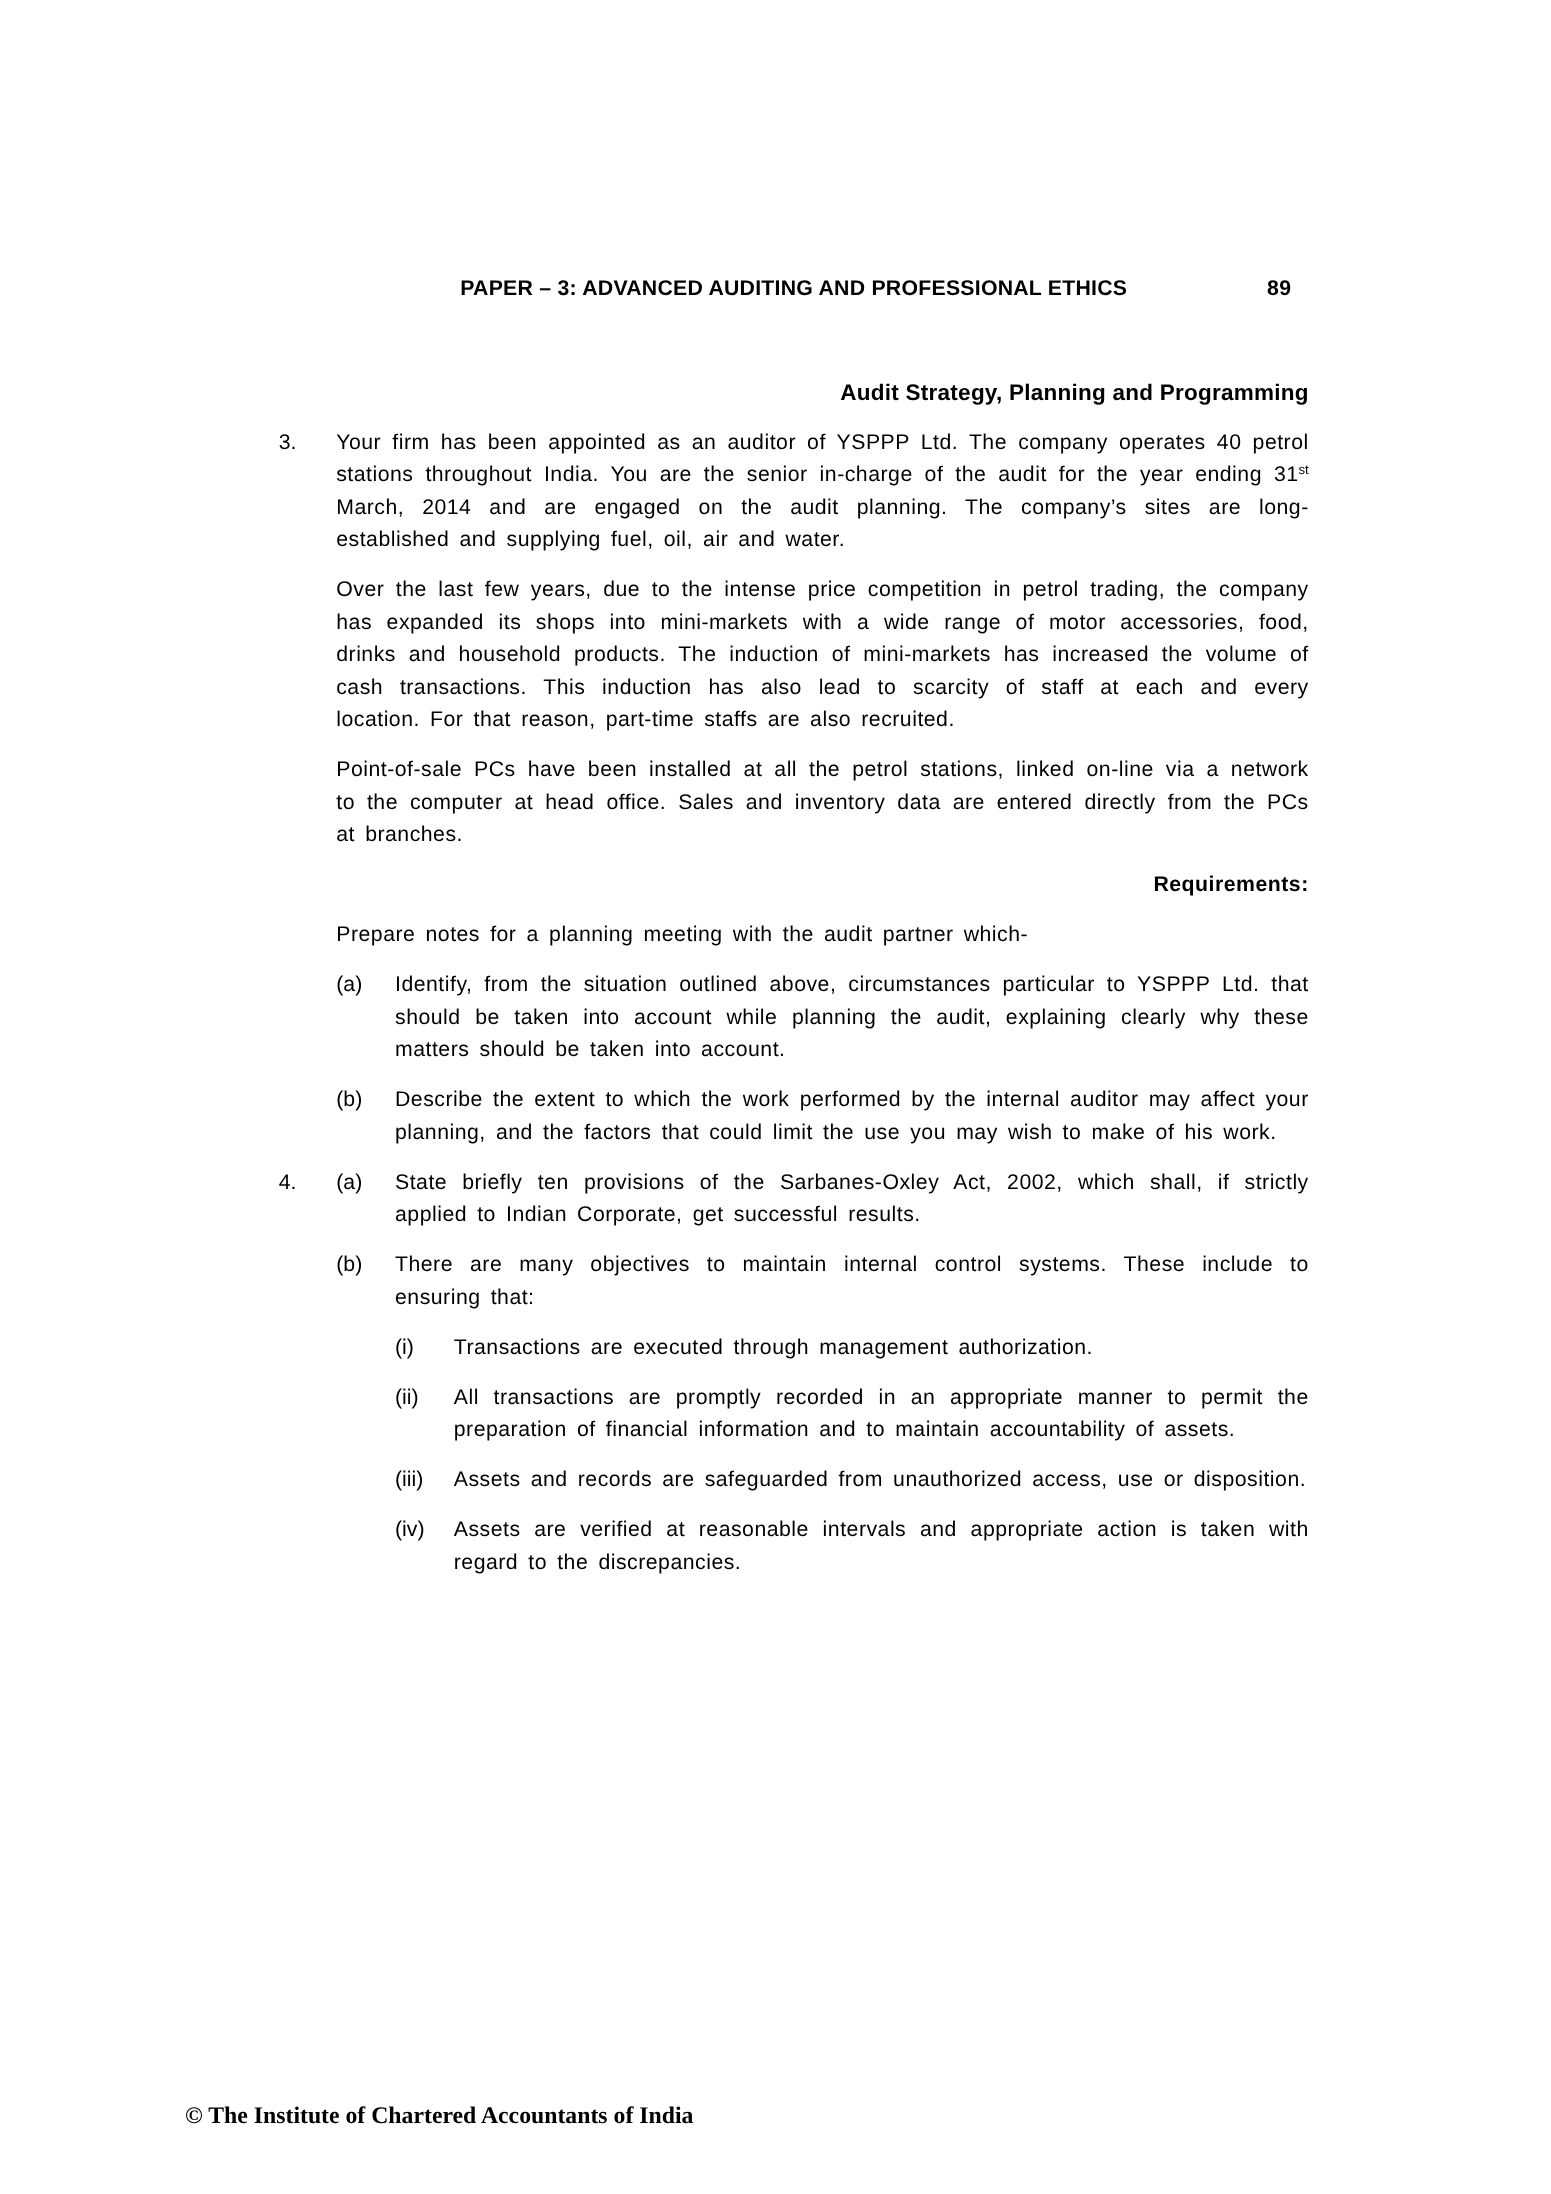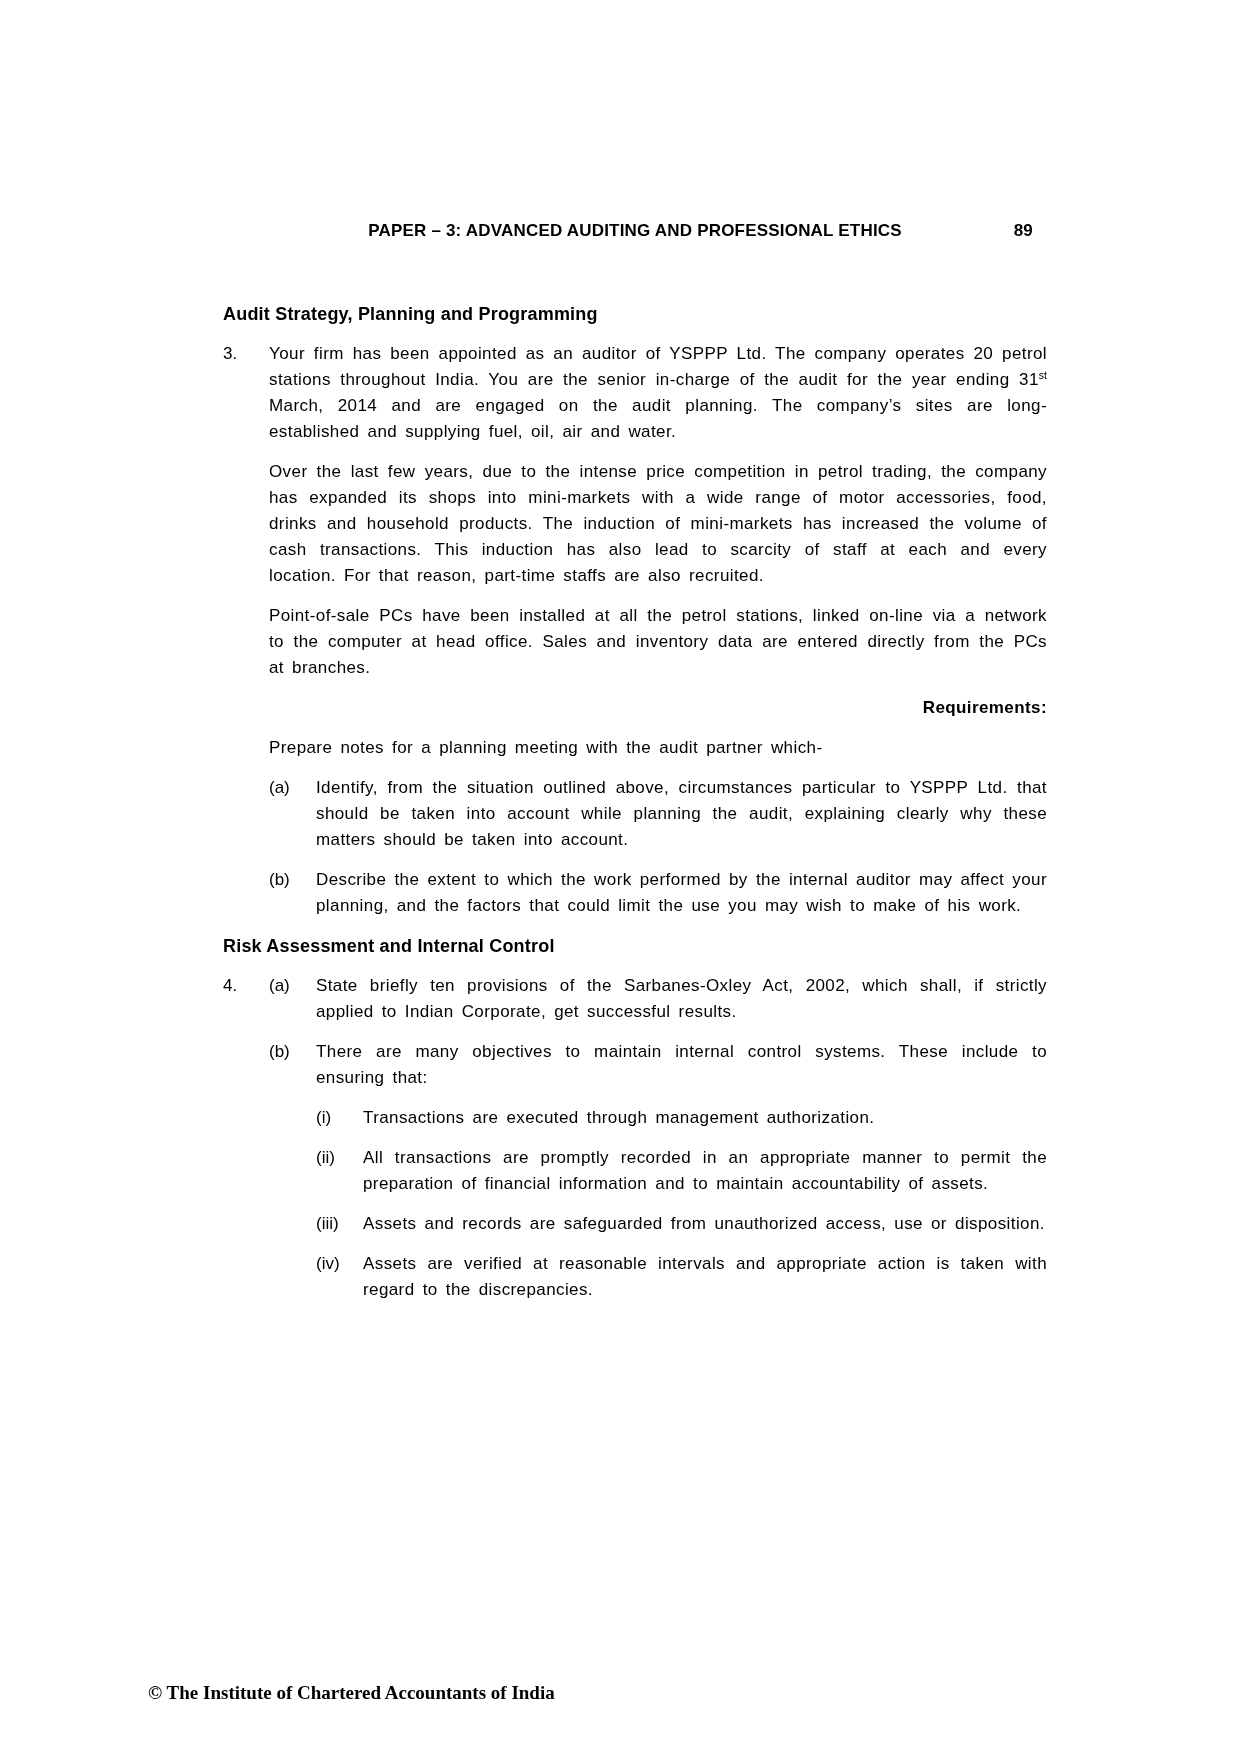--- a/index.html
+++ b/index.html
@@ -35,20 +35,21 @@
     position: absolute;
     right: 14px;
     top: 0;
   }
   .section-heading {
     font-size: 18px;
     font-weight: bold;
     line-height: 26px;
     margin: 0 0 14px 0;
     letter-spacing: 0.2px;
+    text-align: right;
   }
   .content p {
     margin: 0 0 14px 0;
     letter-spacing: 0.4px;
     word-spacing: 3px;
   }
   .just { text-align: justify; }
   .bold { font-weight: bold; text-align: right; }
   .numbered-item { display: flex; align-items: flex-start; }
   .num { width: 46px; flex-shrink: 0; }
@@ -85,39 +86,38 @@
     <div class="header">
       <span>PAPER – 3: ADVANCED AUDITING AND PROFESSIONAL ETHICS</span>
       <span class="page-number">89</span>
     </div>
 
     <div class="section-heading">Audit Strategy, Planning and Programming</div>
 
     <div class="numbered-item">
       <div class="num">3.</div>
       <div class="item-body">
-        <p class="just"><span>Your firm has been appointed as an auditor of YSPPP Ltd. The company operates 20 petrol stations throughout India. You are the senior in-charge of the audit for the year ending 31</span><sup>st</sup><span> March, 2014 and are engaged on the audit planning. The company’s sites are long-established and supplying fuel, oil, air and water.</span></p>
+        <p class="just"><span>Your firm has been appointed as an auditor of YSPPP Ltd. The company operates 40 petrol stations throughout India. You are the senior in-charge of the audit for the year ending 31</span><sup>st</sup><span> March, 2014 and are engaged on the audit planning. The company’s sites are long-established and supplying fuel, oil, air and water.</span></p>
         <p class="just">Over the last few years, due to the intense price competition in petrol trading, the company has expanded its shops into mini-markets with a wide range of motor accessories, food, drinks and household products. The induction of mini-markets has increased the volume of cash transactions. This induction has also lead to scarcity of staff at each and every location. For that reason, part-time staffs are also recruited.</p>
         <p class="just">Point-of-sale PCs have been installed at all the petrol stations, linked on-line via a network to the computer at head office. Sales and inventory data are entered directly from the PCs at branches.</p>
         <p class="bold">Requirements:</p>
         <p>Prepare notes for a planning meeting with the audit partner which-</p>
 
         <div class="lettered-item">
           <div class="marker">(a)</div>
           <p class="just">Identify, from the situation outlined above, circumstances particular to YSPPP Ltd. that should be taken into account while planning the audit, explaining clearly why these matters should be taken into account.</p>
         </div>
 
         <div class="lettered-item">
           <div class="marker">(b)</div>
           <p class="just">Describe the extent to which the work performed by the internal auditor may affect your planning, and the factors that could limit the use you may wish to make of his work.</p>
         </div>
       </div>
     </div>
 
-    <div class="section-heading">Risk Assessment and Internal Control</div>
 
     <div class="numbered-item">
       <div class="num">4.</div>
       <div class="item-body">
 
         <div class="lettered-item">
           <div class="marker">(a)</div>
           <p class="just">State briefly ten provisions of the Sarbanes-Oxley Act, 2002, which shall, if strictly applied to Indian Corporate, get successful results.</p>
         </div>
 

